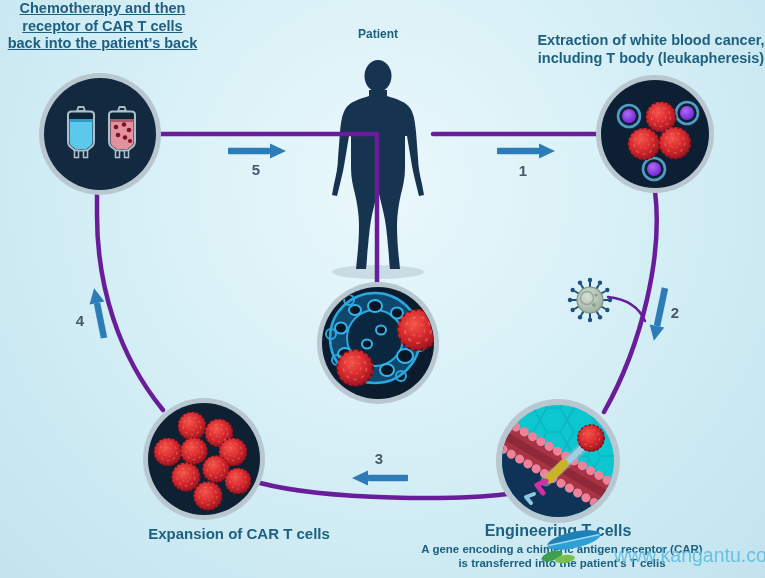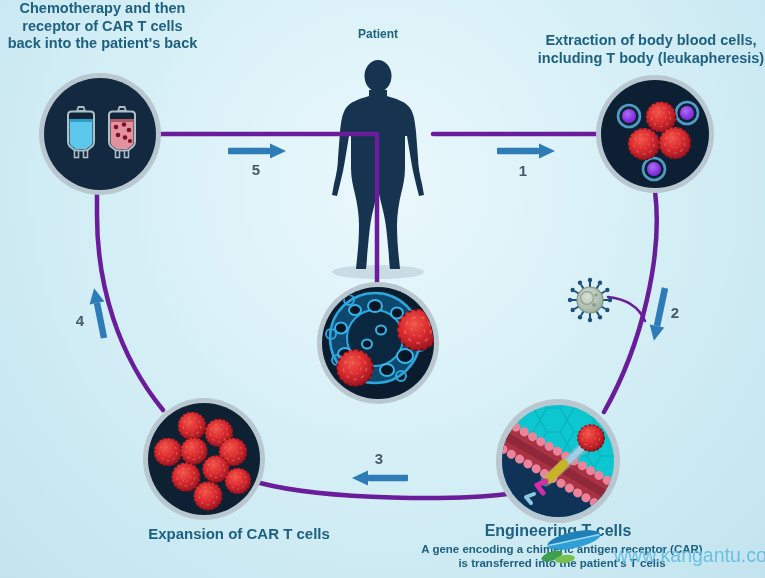--- a/index.html
+++ b/index.html
@@ -13,21 +13,21 @@
   svg{display:block;}
   .layer{position:absolute;left:0;top:0;}
   .cap{
     position:absolute;
     color:#1e6080;
     font-weight:600;
     text-align:center;
     z-index:3;
   }
   .cap span{display:block;}
-  .cap-chemo{left:0;top:11;width:205;width:205px;font-size:14.5px;line-height:17.5px;}
+  .cap-chemo{left:0;top:11;width:205;width:205px;font-size:14.5px;line-height:17.5px;text-decoration:underline;}
   .cap-patient{left:318px;top:27px;width:120px;font-size:12px;}
   .cap-extract{left:537px;top:31px;width:228px;font-size:14.5px;line-height:18px;}
   .cap-destruct{left:283px;top:406px;width:190px;font-size:15px;}
   .cap-expand{left:109px;top:525px;width:190px;font-size:15px;margin-left:35px;}
   .cap-eng-title{left:478px;top:522px;width:160px;font-size:16px;}
   .cap-eng-sub{left:412px;top:543px;width:300px;font-size:11.5px;line-height:13.5px;}
   .stepnum{
     position:absolute;
     width:16px;
     text-align:center;
@@ -301,21 +301,21 @@
 
   <div class="cap cap-chemo">
     <span>Chemotherapy and then</span>
     <span>receptor of CAR T cells</span>
     <span>back into the patient's back</span>
   </div>
 
   <div class="cap cap-patient">Patient</div>
 
   <div class="cap cap-extract">
-    <span>Extraction of body blood cells,</span>
+    <span>Extraction of white blood cancer,</span>
     <span>including T body (leukapheresis)</span>
   </div>
 
 
   <div class="cap cap-expand">Expansion of CAR T cells</div>
 
   <div class="cap cap-eng-title">Engineering T cells</div>
 
   <div class="cap cap-eng-sub">
     <span>A gene encoding a chimeric antigen receptor (CAR)</span>

